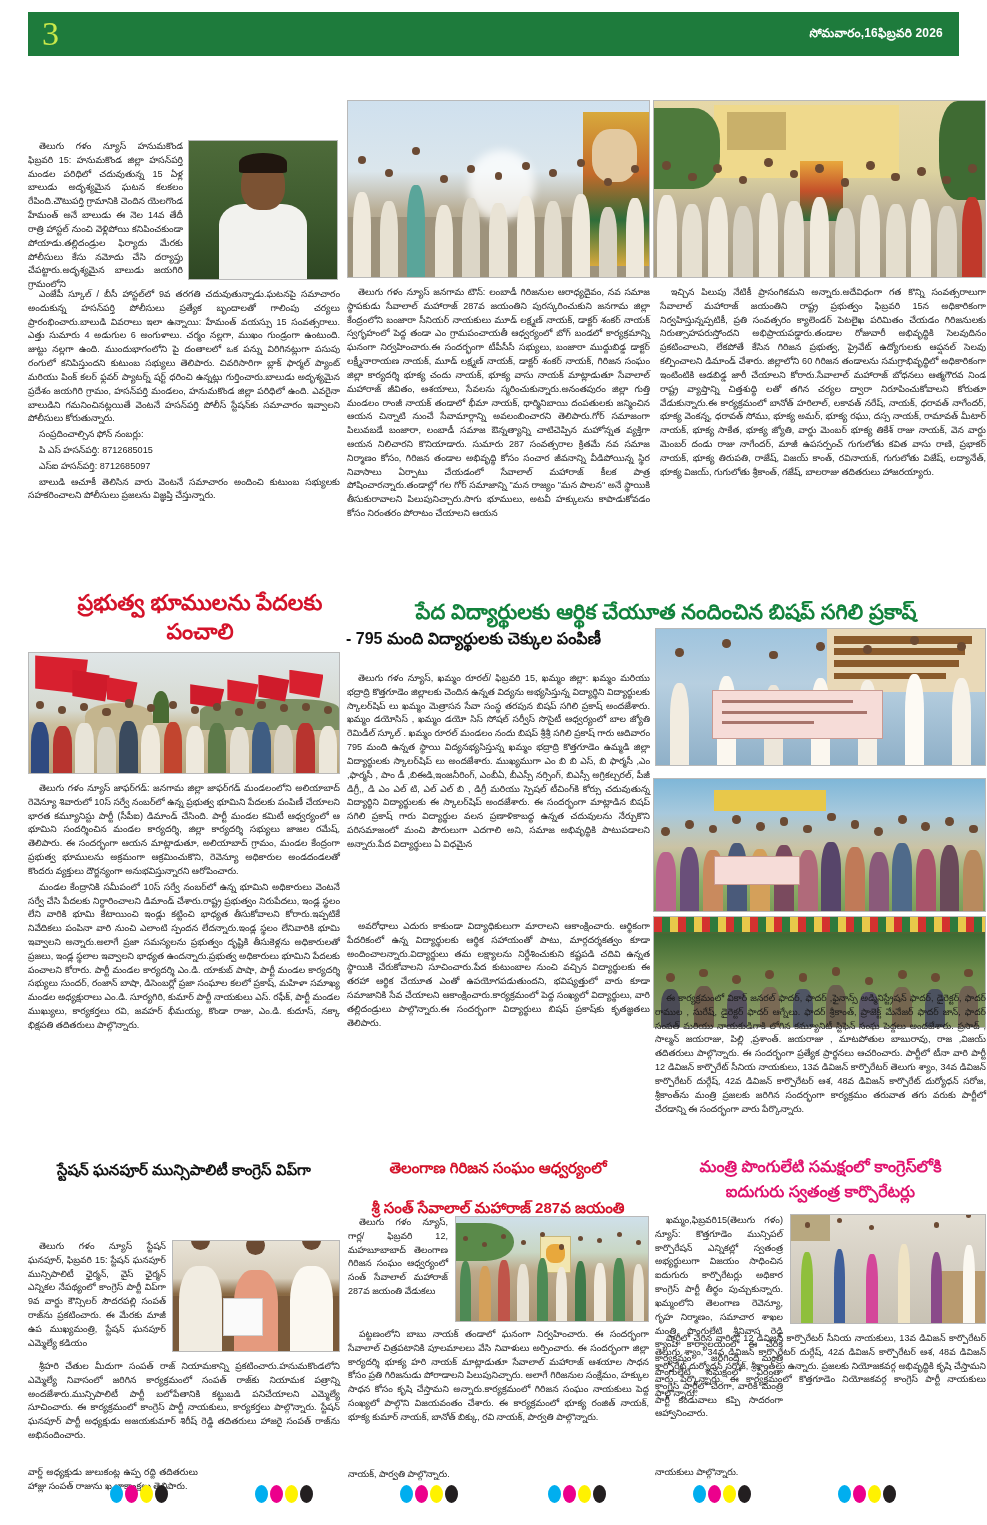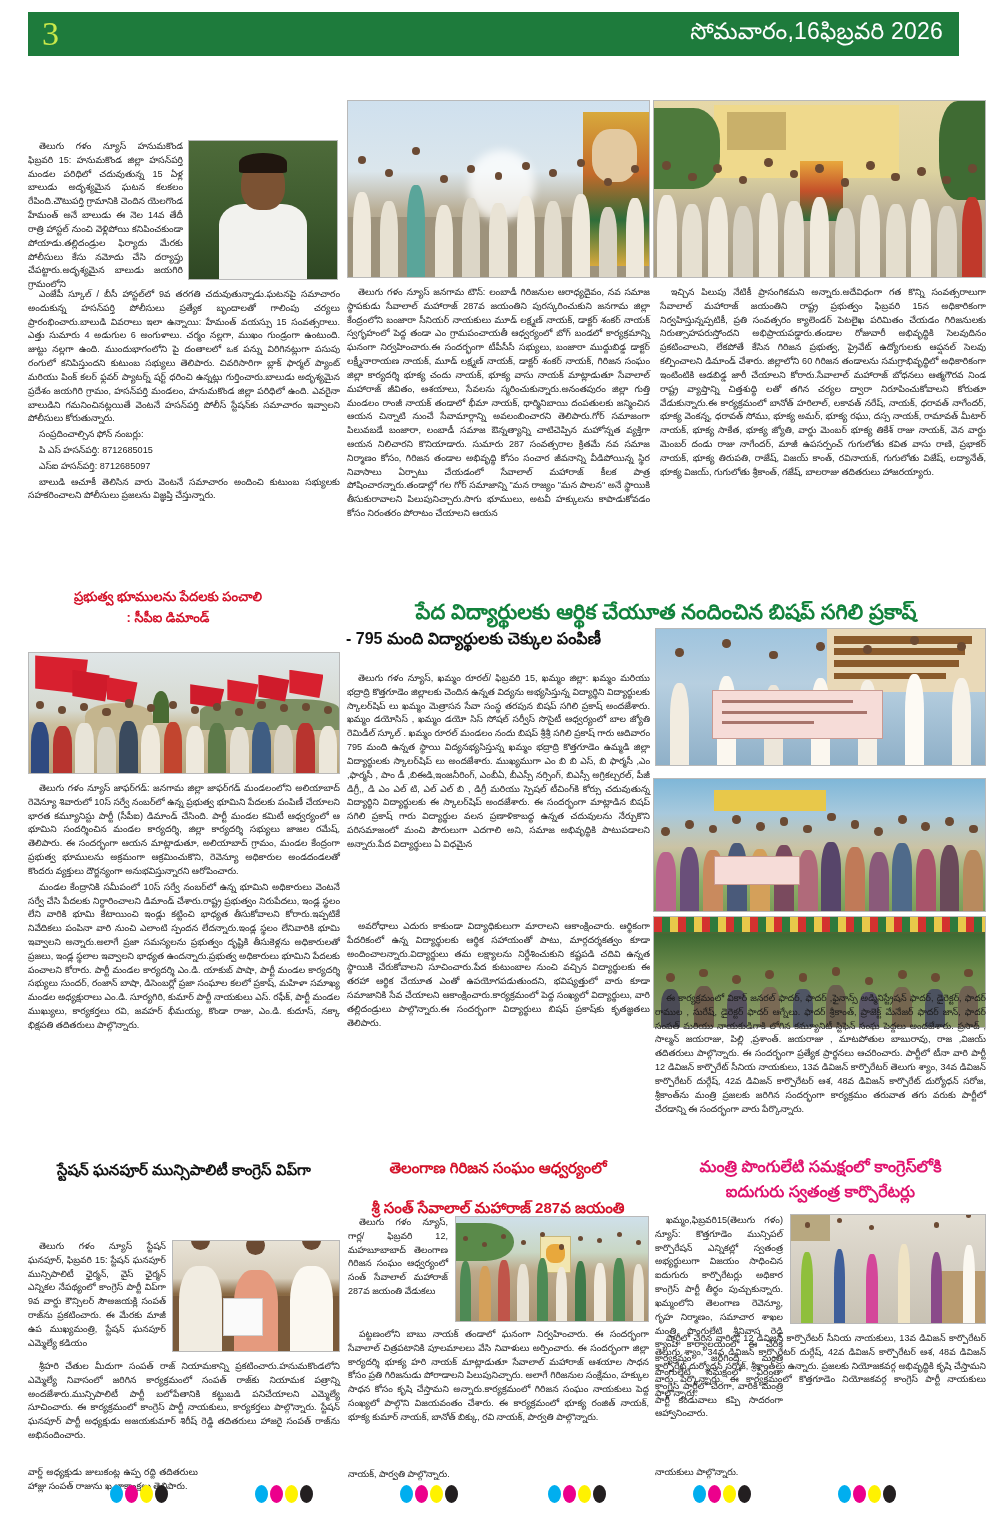--- a/index.html
+++ b/index.html
@@ -25,21 +25,21 @@
     display: flex; align-items: center;
     justify-content: space-between;
     padding: 0 16px 0 14px;
   }
   .page-num {
     font-family: "Liberation Serif", "DejaVu Serif", serif;
     font-size: 34px; line-height: 34px;
     color: #c9e84a; font-weight: 400;
   }
   .issue-date {
-    font-size: 23px; color: #ffffff; font-weight: normal;
+    font-size: 12px; color: #ffffff; font-weight: bold;
     letter-spacing: .2px;
   }
 
   
   .hl {
     text-align: center;
     font-weight: bold;
     line-height: 1.32;
   }
   .hl-red   { color: #d4132a; }
@@ -111,21 +111,21 @@
       <span>పి ఎస్ హసన్‌పర్తి:</span>
       <span>8712685015</span>
     </p>
     <p class="noind" style="text-indent:11px;">
       <span>ఎస్ఐ హసన్‌పర్తి:</span>
       <span>8712685097</span>
     </p>
     <p>బాలుడి ఆచూకీ తెలిసిన వారు వెంటనే సమాచారం అందించి కుటుంబ సభ్యులకు సహకరించాలని పోలీసులు ప్రజలను విజ్ఞప్తి చేస్తున్నారు.</p>
   </div>
 
-  <div class="hl hl-red" style="position:absolute;left:12px;top:588px;width:312px;font-size:13px;">
+  <div class="hl hl-red" style="position:absolute;left:44px;top:588px;width:312px;font-size:22px;">
     <div>ప్రభుత్వ భూములను పేదలకు పంచాలి</div>
     <div style="margin-top:4px;">: సీపీఐ డిమాండ్</div>
   </div>
 
   <div class="photo" style="position:absolute;left:28px;top:652px;width:312px;height:122px;">
     <div style="position:absolute;inset:0;background:linear-gradient(180deg,#dfe6e8 0%,#d6d9cf 48%,#cbbf9e 60%,#b6a47c 100%);"></div>
     <div style="position:absolute;left:18%;bottom:36%;width:22%;height:22%;background:#c4b58e;border-radius:50% 50% 0 0;"></div>
     <div style="position:absolute;left:55%;bottom:36%;width:45%;height:26%;background:#7d8f63;border-radius:40% 30% 0 0;"></div>
     <div style="position:absolute;left:40%;bottom:42%;width:5%;height:26%;background:#4a6b33;border-radius:50% 50% 0 0;"></div>
 
@@ -296,21 +296,21 @@
     <div style="position:absolute;left:0;bottom:0;width:100%;height:50%;background:#7a5a3a;"></div>
     <div class="crowd" style="height:82%;">
       <div class="pp" style="width:26%;height:94%;background:#f1ece1;"></div>
       <div class="pp" style="width:26%;height:90%;background:#e59a7e;"></div>
       <div class="pp" style="width:26%;height:94%;background:#fbf8f1;"></div>
     </div>
     <div style="position:absolute;left:30%;top:52%;width:24%;height:34%;background:#fafafa;border:1px solid #cfcfcf;"></div>
   </div>
 
   <div class="body-text" style="position:absolute;left:28px;top:1240px;width:138px;">
-    <p>తెలుగు గళం న్యూస్ స్టేషన్ ఘనపూర్, ఫిబ్రవరి 15: స్టేషన్ ఘనపూర్ మున్సిపాలిటీ ఛైర్మన్, వైస్ ఛైర్మన్ ఎన్నికల నేపథ్యంలో కాంగ్రెస్ పార్టీ విప్‌గా 9వ వార్డు కౌన్సిలర్ సౌఅజయక్లి సంపత్ రాజ్‌ను ప్రకటించారు. ఈ మేరకు మాజీ ఉప ముఖ్యమంత్రి, స్టేషన్ ఘనపూర్ ఎమ్మెల్యే కడియం</p>
+    <p>తెలుగు గళం న్యూస్ స్టేషన్ ఘనపూర్, ఫిబ్రవరి 15: స్టేషన్ ఘనపూర్ మున్సిపాలిటీ ఛైర్మన్, వైస్ ఛైర్మన్ ఎన్నికల నేపథ్యంలో కాంగ్రెస్ పార్టీ విప్‌గా 9వ వార్డు కౌన్సిలర్ సౌదరపల్లి సంపత్ రాజ్‌ను ప్రకటించారు. ఈ మేరకు మాజీ ఉప ముఖ్యమంత్రి, స్టేషన్ ఘనపూర్ ఎమ్మెల్యే కడియం</p>
   </div>
   <div class="body-text" style="position:absolute;left:28px;top:1360px;width:312px;">
     <p>శ్రీహరి చేతుల మీదుగా సంపత్ రాజ్ నియామకాన్ని ప్రకటించారు.హనుమకొండలోని ఎమ్మెల్యే నివాసంలో జరిగిన కార్యక్రమంలో సంపత్ రాజ్‌కు నియామక పత్రాన్ని అందజేశారు.మున్సిపాలిటీ పార్టీ బలోపేతానికి కట్టుబడి పనిచేయాలని ఎమ్మెల్యే సూచించారు. ఈ కార్యక్రమంలో కాంగ్రెస్ పార్టీ నాయకులు, కార్యకర్తలు పాల్గొన్నారు. స్టేషన్ ఘనపూర్ పార్టీ అధ్యక్షుడు అజయకుమార్ శిరీష్ రెడ్డి తదితరులు హాజరై సంపత్ రాజ్‌ను అభినందించారు.</p>
   </div>
   <div class="body-text" style="position:absolute;left:28px;top:1466px;width:170px;">
     <p class="noind">వార్డ్ అధ్యక్షుడు జులుకంట్ల ఉప్ప రద్ది తదితరులు హాజ్లు సంపత్ రాజును ఖ భాకాంక్షలు తెలిపారు.</p>
   </div>
 
   <div class="hl hl-red" style="position:absolute;left:348px;top:1158px;width:300px;font-size:15px;">
     <div>తెలంగాణ గిరిజన సంఘం ఆధ్వర్యంలో</div>

